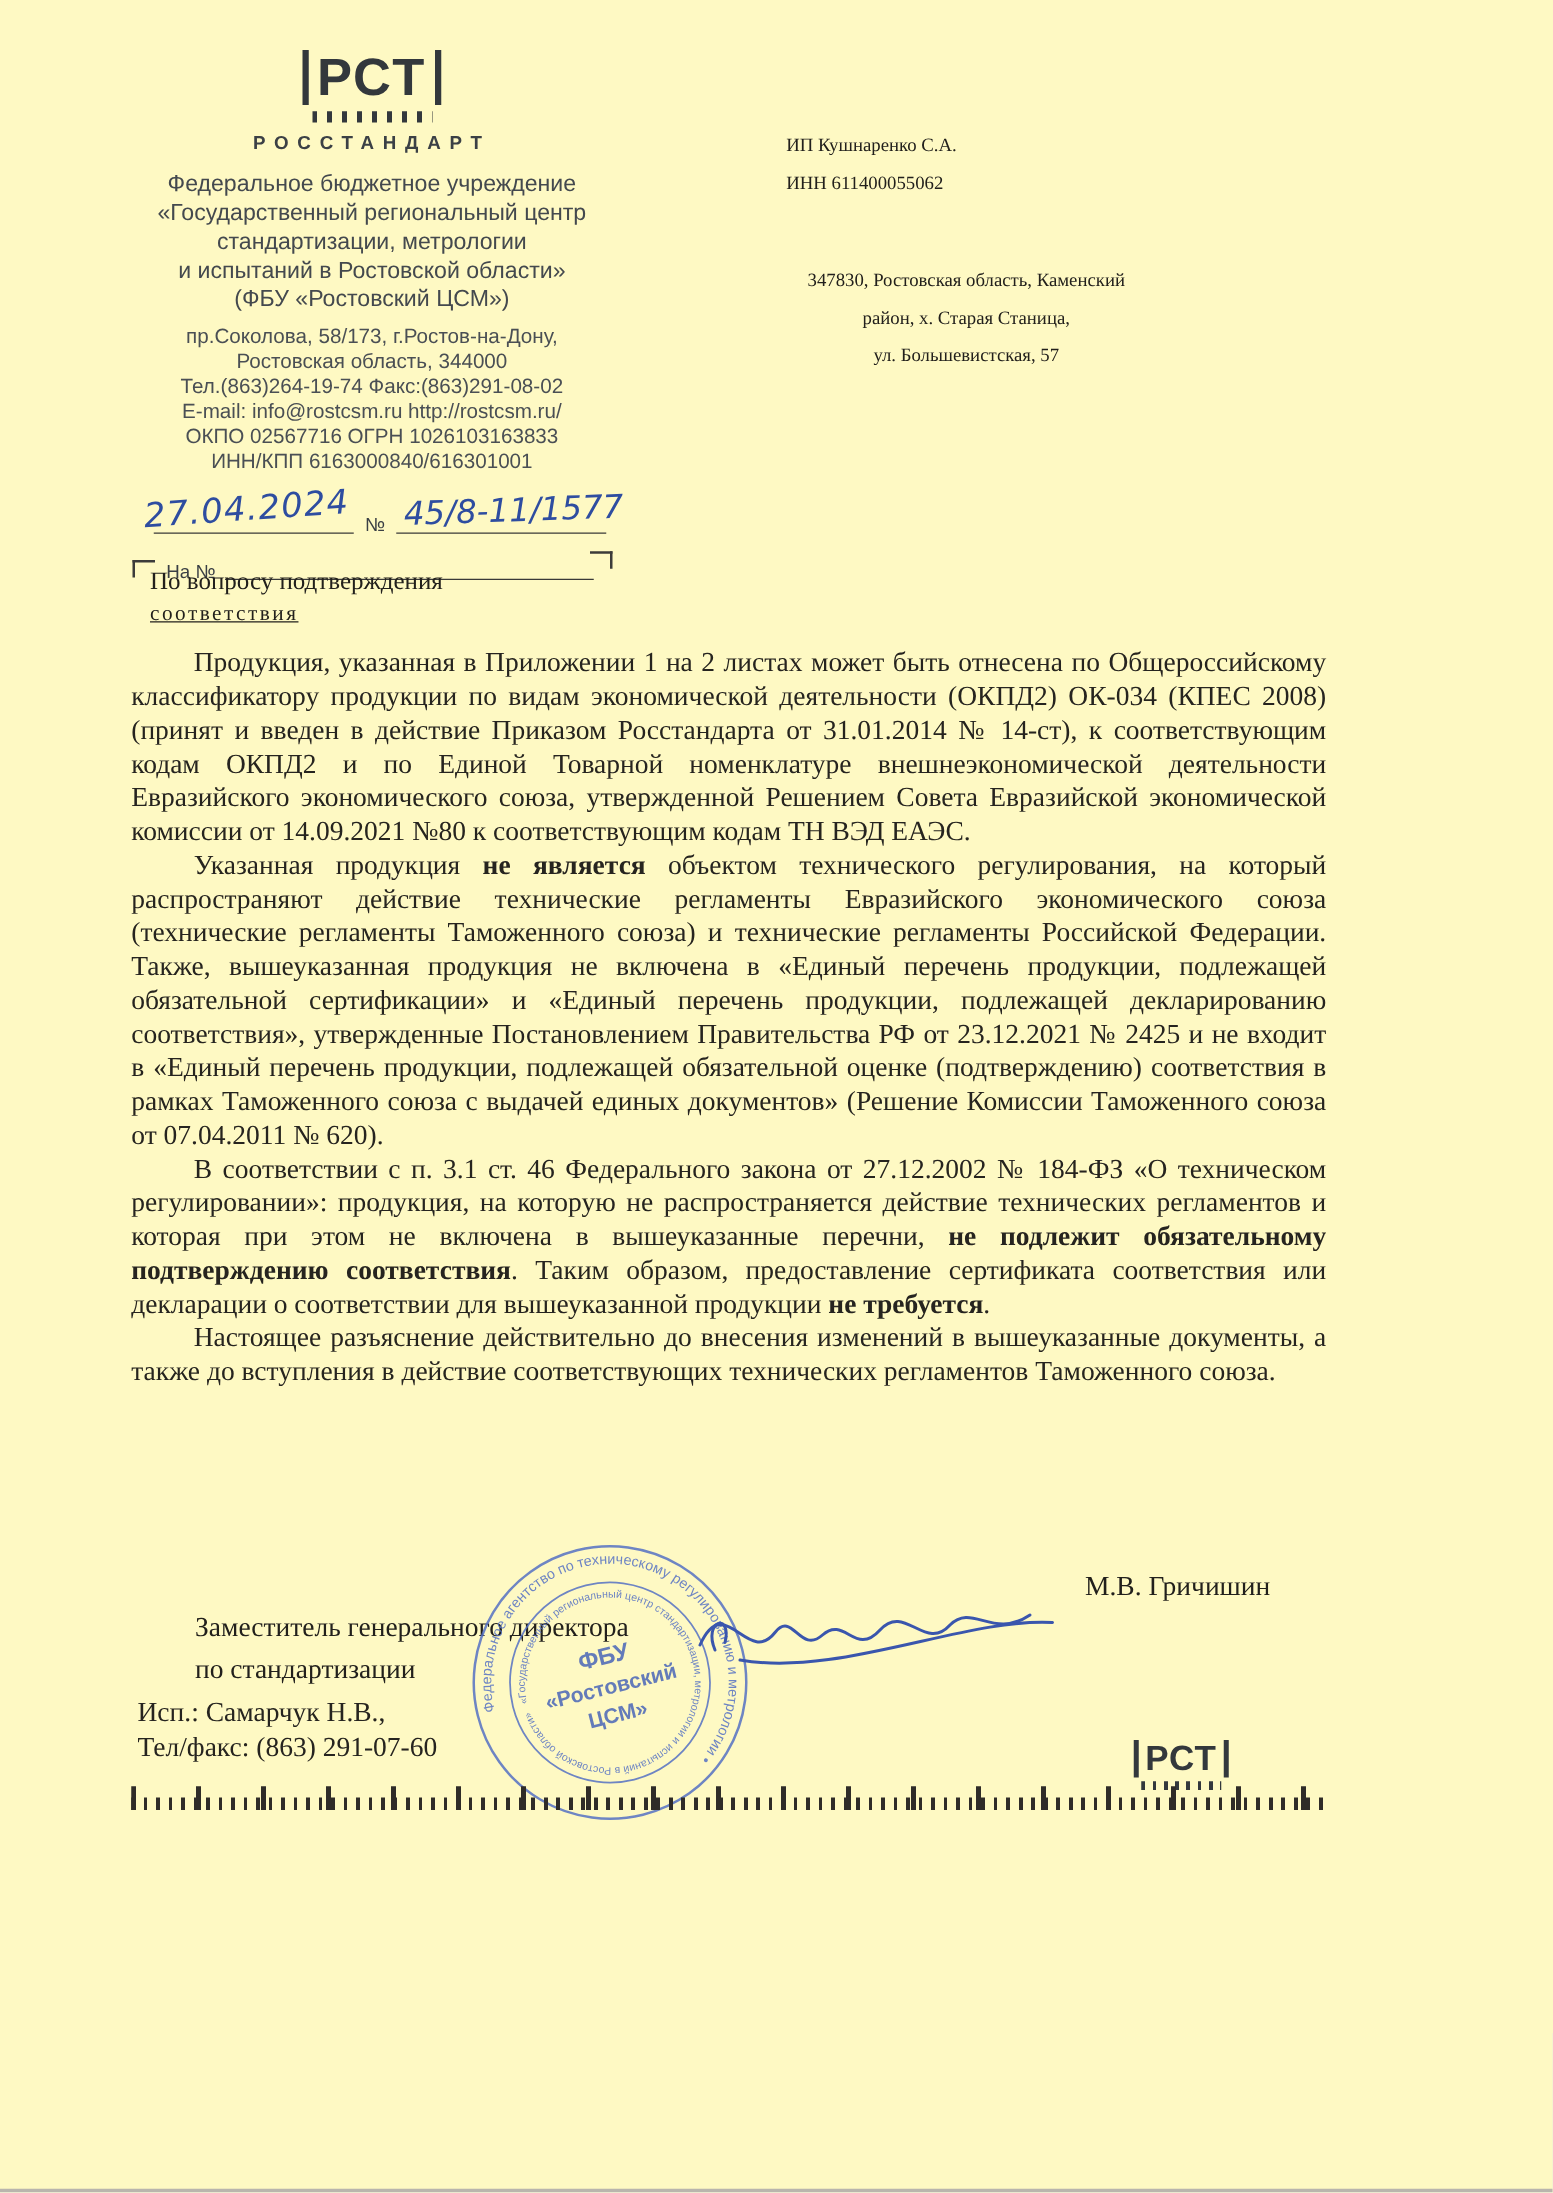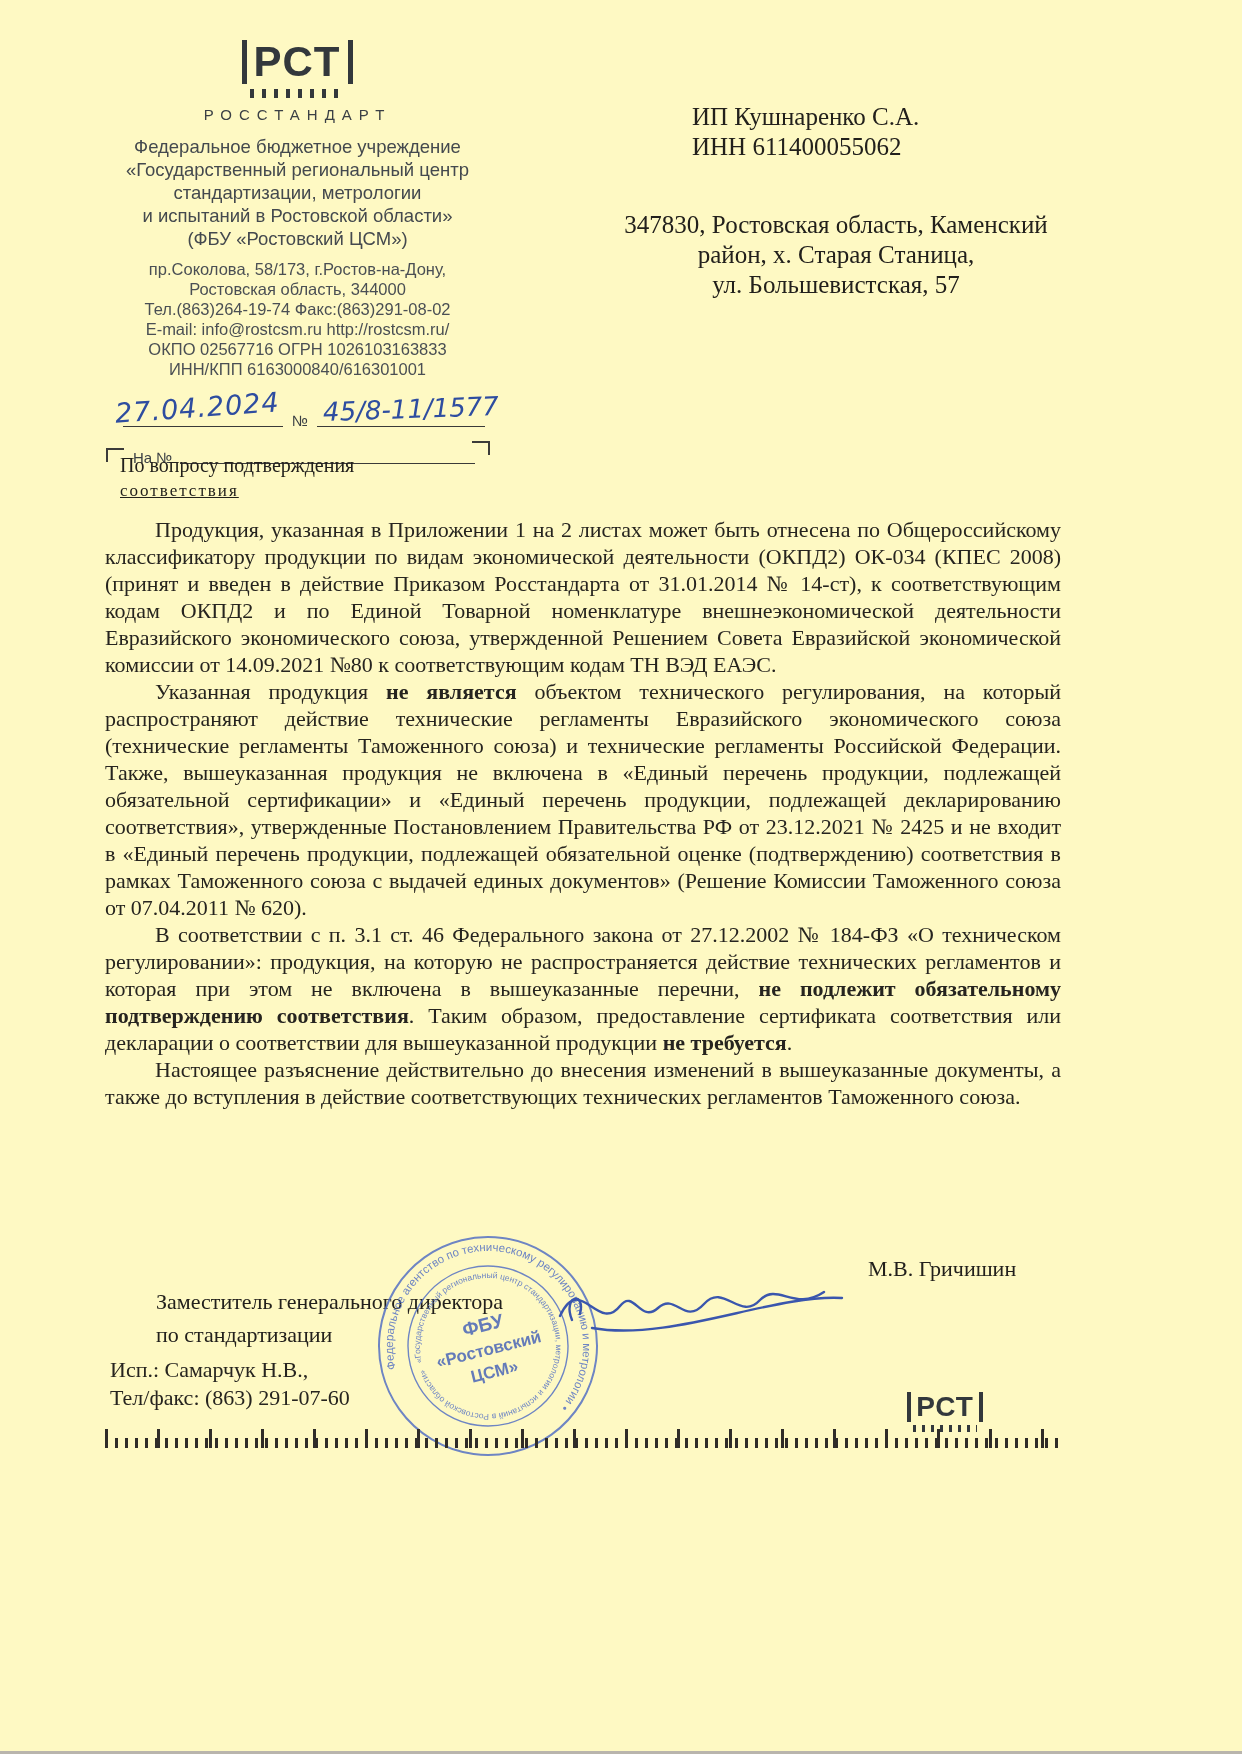--- a/index.html
+++ b/index.html
@@ -11,21 +11,21 @@
   
   .letterhead-left {
     position:absolute; left:85px; top:40px; width:425px;
     text-align:center; font-family:"Liberation Sans", sans-serif; color:#43484d;
   }
   .logo { display:flex; align-items:center; justify-content:center; gap:7px; }
   .logo-bar { width:5px; height:44px; background:#33383c; }
   .logo-text { font-weight:bold; font-size:42px; letter-spacing:2px; color:#33383c; line-height:1; }
   .logo-ticks { margin:5px auto 0; width:96px; height:9px;
     background:repeating-linear-gradient(90deg,#33383c 0 4px,transparent 4px 12px); }
-  .logo-caption { margin-top:8px; font-weight:normal; font-size:15px; letter-spacing:7px; color:#3b4045; }
+  .logo-caption { margin-top:8px; font-weight:bold; font-size:15px; letter-spacing:7px; color:#3b4045; }
   .org-lines { margin-top:12px; font-size:18.5px; line-height:23px; color:#44494e; }
   .contact-lines { margin-top:9px; font-size:16.5px; line-height:20px; color:#4a4f54; }
   
   .ref-row { position:relative; height:48px; margin-top:10px; text-align:left; }
   .ref-line { position:absolute; border-bottom:1.6px solid #3a3a38; }
   .ref-line.l1 { left:38px; width:160px; bottom:10px; }
   .ref-line.l2 { left:232px; width:168px; bottom:10px; }
   .no-label { position:absolute; left:207px; bottom:8px; font-size:15px; color:#3a3f44; }
   .hw { font-family:"DejaVu Sans", sans-serif; font-style:italic; color:#2e4da0; white-space:nowrap; }
   .hw-date { position:absolute; left:30px; bottom:14px; font-size:27px; letter-spacing:1px; transform:rotate(-4deg); }
@@ -33,21 +33,21 @@
   .na-row { position:relative; height:26px; margin-top:6px; text-align:left; }
   .na-label { position:absolute; left:48px; bottom:3px; font-size:15px; color:#3a3f44; }
   .na-line { position:absolute; left:95px; width:295px; bottom:5px; border-bottom:1.6px solid #3a3a38; }
   
   .corner { position:absolute; width:16px; height:12px; }
   .corner-l { left:106px; top:448px; border-left:2px solid #3c3c3a; border-top:2px solid #3c3c3a; }
   .corner-r { left:472px; top:441px; border-right:2px solid #3c3c3a; border-top:2px solid #3c3c3a; }
   .subject { position:absolute; left:120px; top:452px; font-size:20px; line-height:26px; color:#22201c; }
   .subject .line2 { font-size:17px; letter-spacing:2px;text-decoration:underline; }
   
-  .recipient { position:absolute; left:597px; top:102px; width:478px; font-size:25px; line-height:30px; color:#22201c; }
+  .recipient { position:absolute; left:534px; top:102px; width:478px; font-size:15px; line-height:30px; color:#22201c; }
   .recipient .name-block { padding-left:95px; }
   .recipient .addr-block { margin-top:48px; text-align:center; }
   
   .body-text { position:absolute; left:105px; top:516px; width:956px;
     font-size:22px; line-height:27px; text-align:justify; color:#26241f; }
   .body-text p { margin:0; text-indent:50px; }
   .bold { font-weight:bold; }
   
   .sig-title { position:absolute; left:156px; top:1285px; font-size:22px; line-height:33px; color:#22201c; }
   .sig-name { position:absolute; left:868px; top:1256px; font-size:22px; color:#22201c; }

